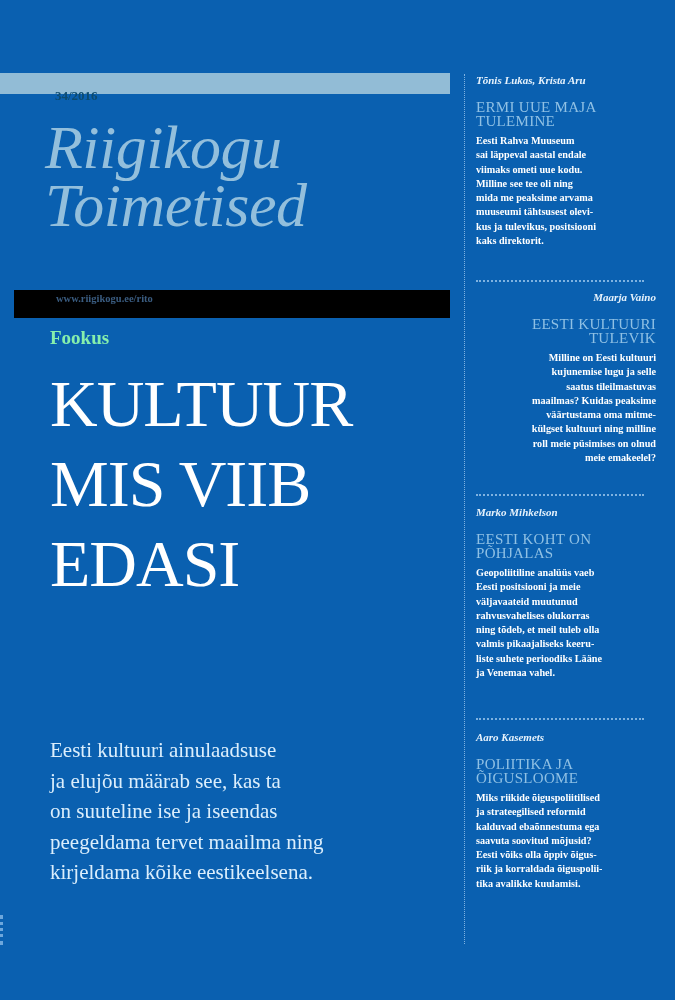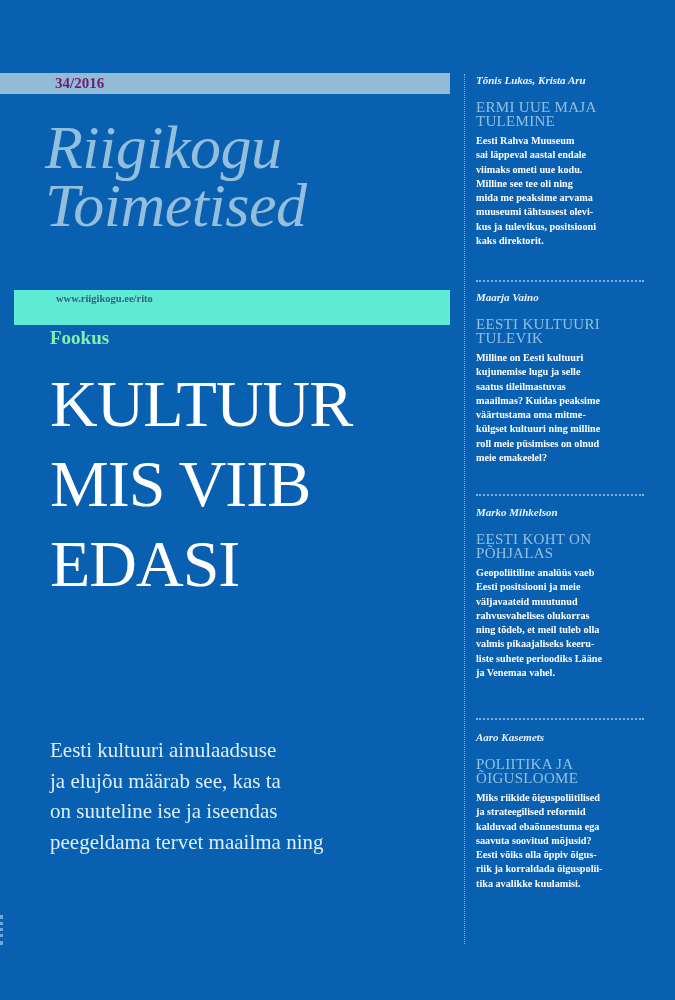--- a/index.html
+++ b/index.html
@@ -7,33 +7,33 @@
     body {
       background: #0a60b0;
       font-family: "DejaVu Serif", "Liberation Serif", serif;
       position: relative;
     }
     .issue-bar {
       position: absolute; left: 0; top: 73px; width: 450px; height: 21px;
       background: #92bcd6;
     }
     .issue-bar span {
-      position: absolute; left: 55px; top: 2px;
+      position: absolute; left: 55px; top: 15px;
       font-family: "Liberation Serif", serif; font-weight: bold;
-      font-size: 15px; color: #701a75;
+      font-size: 13px; color: #0c4a6e;
     }
     .masthead {
       position: absolute; left: 45px; top: 118px; width: 410px;
       font-family: "Liberation Serif", serif; font-style: italic;
       font-size: 62px; line-height: 58px; color: #93bfdc;
       letter-spacing: -0.5px;
     }
     .url-bar {
-      position: absolute; left: 14px; top: 290px; width: 436px; height: 35px;
-      background: #5eead4;
+      position: absolute; left: 14px; top: 290px; width: 436px; height: 28px;
+      background: #000000;
     }
     .url-bar span {
       position: absolute; left: 42px; top: 3px;
       font-family: "Liberation Serif", serif; font-size: 10.5px; font-weight: bold;
       color: #3a5c80;
     }
     .section-label {
       position: absolute; left: 50px; top: 327px;
       font-family: "Liberation Serif", serif; font-size: 19px; font-weight: bold;
       color: #86efac;
@@ -103,20 +103,21 @@
   <div>KULTUUR</div>
   <div>MIS VIIB</div>
   <div>EDASI</div>
 </div>
 
 <div class="lede">
   <div>Eesti kultuuri ainulaadsuse</div>
   <div>ja elujõu määrab see, kas ta</div>
   <div>on suuteline ise ja iseendas</div>
   <div>peegeldama tervet maailma ning</div>
+  <div>kirjeldama kõike eestikeelsena.</div>
 </div>
 
 <div class="vrule"></div>
 <div class="left-mark"></div>
 
 <div class="sidebar">
 
   <div class="article" style="top:74px;">
     <div class="author">Tõnis Lukas, Krista Aru</div>
     <div class="title">
@@ -130,21 +131,21 @@
       <div>Milline see tee oli ning</div>
       <div>mida me peaksime arvama</div>
       <div>muuseumi tähtsusest olevi-</div>
       <div>kus ja tulevikus, positsiooni</div>
       <div>kaks direktorit.</div>
     </div>
   </div>
 
   <div class="divider" style="top:280px;"></div>
 
-  <div class="article" style="top:291px;">
+  <div class="article" style="top:291px;text-align:right;">
     <div class="author">Maarja Vaino</div>
     <div class="title">
       <div>EESTI KULTUURI</div>
       <div>TULEVIK</div>
     </div>
     <div class="body">
       <div>Milline on Eesti kultuuri</div>
       <div>kujunemise lugu ja selle</div>
       <div>saatus tileilmastuvas</div>
       <div>maailmas? Kuidas peaksime</div>

